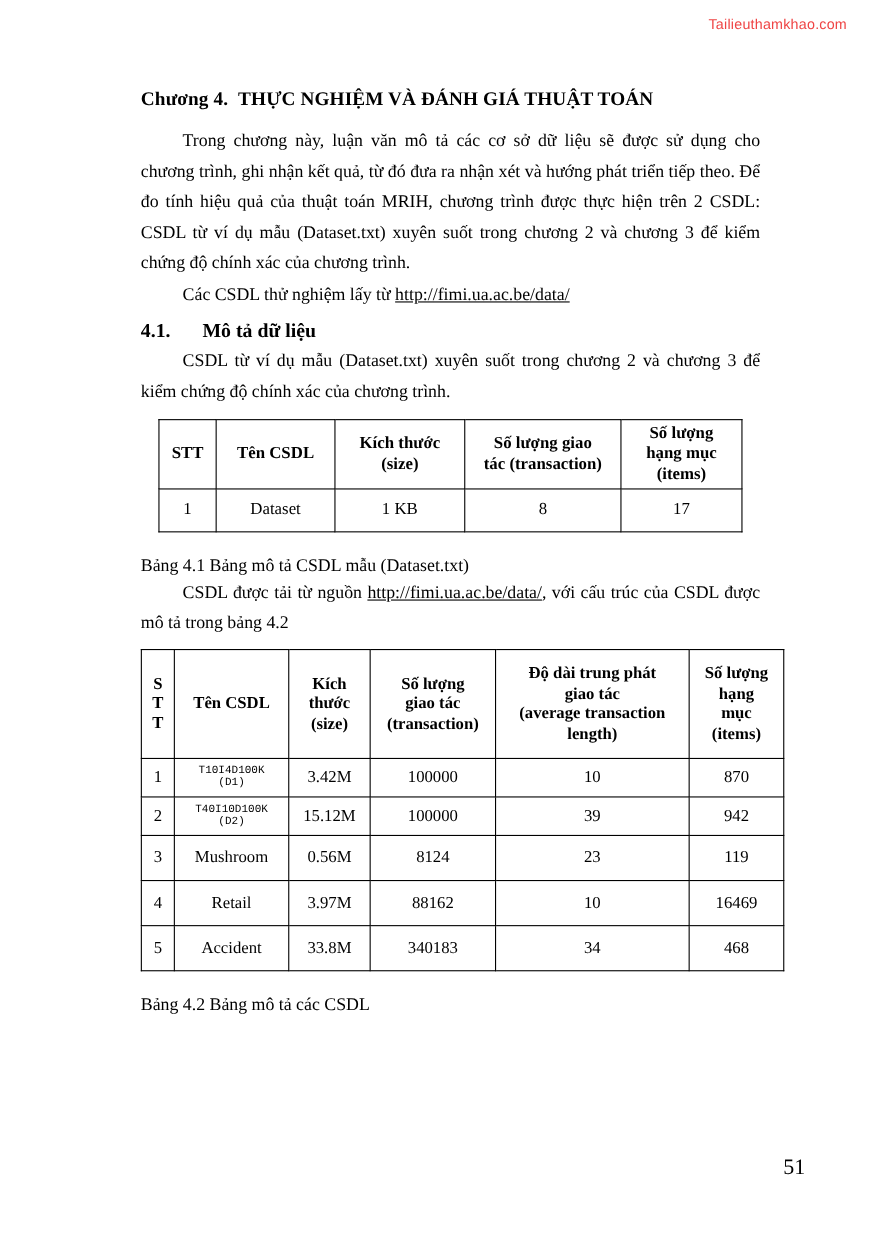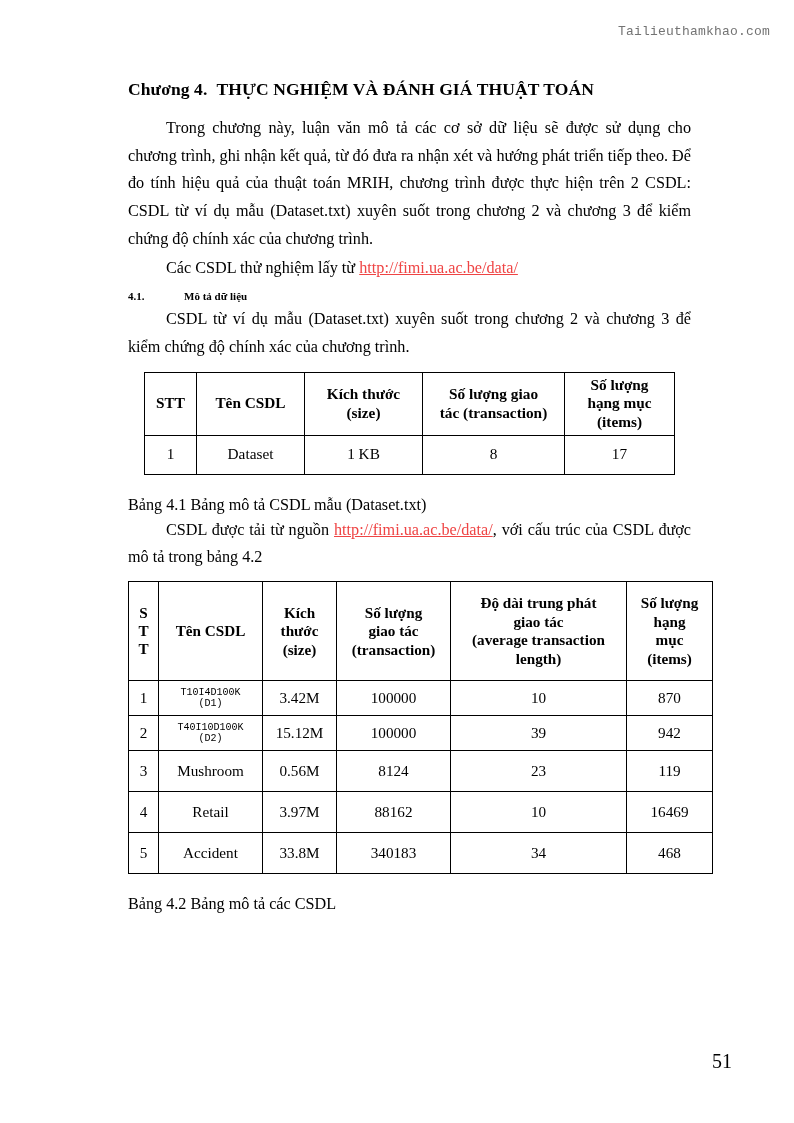--- a/index.html
+++ b/index.html
@@ -16,25 +16,25 @@
     overflow: hidden;
   }
   .page {
     position: relative;
     width: 794px;
     height: 1123px;
     box-sizing: border-box;
   }
   .watermark {
     position: absolute;
-    top: 24px;
+    top: 14px;
     right: 24px;
-    font-family: Liberation Mono, monospace;
+    font-family: Liberation Sans, sans-serif;
     font-size: 13px;
-    color: #737373;
+    color: #ef4444;
     letter-spacing: 0.2px;
     user-select: none;
   }
   .content {
     position: absolute;
     left: 128px;
     top: 78px;
     width: 563px;
   }
   h1.chapter-title {
@@ -51,24 +51,24 @@
   p.body-par {
     font-size: 16.2px;
     line-height: 1.72;
     text-align: justify;
     text-justify: inter-word;
     margin: 0 0 1px 0;
     text-indent: 38px;
     hyphens: none;
   }
   a.link {
-    color: #ef4444;
+    color: #000000;
   }
   h2.section-title {
-    font-size: 11px;
+    font-size: 18px;
     font-weight: bold;
     margin: 7px 0 4px 0;
     display: flex;
   }
   h2.section-title .sec-num {
     width: 56px;
     flex: 0 0 56px;
   }
   
   table.doc-table {

